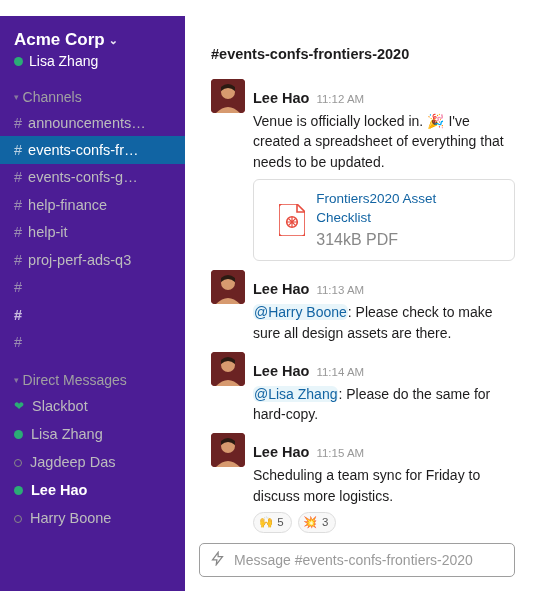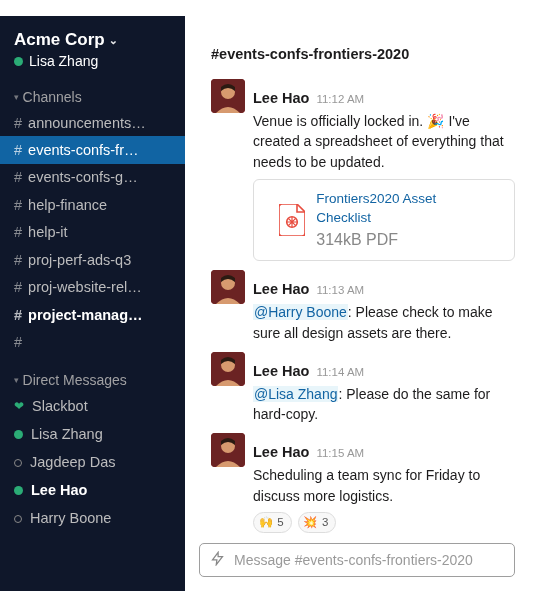--- a/index.html
+++ b/index.html
@@ -16,21 +16,21 @@
     width: 529px;
     height: 575px;
     position: absolute;
     top: 16px;
     left: 0;
     background: #fff;
   }
   
   .sidebar {
     width: 185px;
-    background: #0f172a;
+    background: #4c1d95;
     color: #bcbcbd;
     font-size: 14.5px;
     flex-shrink: 0;
     padding-top: 14px;
     overflow: hidden;
   }
   .ws-header {
     padding: 0 14px 4px 14px;
   }
   .ws-name {
@@ -137,21 +137,21 @@
     display:flex;align-items:center;justify-content:center;
     color:#fff;font-weight:700;font-size:14px;
     overflow:hidden;
   }
   .avatar svg{width:100%;height:100%;}
   .msg-body { flex:1; min-width:0; font-size:14px; color:#1d1c1d; line-height:1.45;}
   .msg-head { display:flex; align-items:baseline; gap:7px; }
   .sender { font-weight:700; font-size:14.5px;}
   .time { color:#989898; font-size:11.5px; font-weight:400;margin-top:12px;}
   .msg-text { margin-top:2px; }
-  .mention { color:#1264a3; background:#e8f5fa; padding:0 1px; border-radius:0;}
+  .mention { color:#1264a3; background:#e8f5fa; padding:0 1px; border-radius:6px;}
   .attachment {
     margin-top:7px;
     border:1px solid #ddd;
     border-radius:6px;
     padding:9px 24px;
     display:flex; gap:11px; align-items:center;
     max-width: 300px;
   }
   .file-icon {
     width:28px;height:34px;
@@ -221,25 +221,23 @@
         <li class="ch-item">
           <span class="hash">#</span>
           <span>help-it</span>
         </li>
         <li class="ch-item">
           <span class="hash">#</span>
           <span>proj-perf-ads-q3</span>
         </li>
         <li class="ch-item">
           <span class="hash">#</span>
-          <span>proj-website-rel…</span>
         </li>
         <li class="ch-item unread">
           <span class="hash">#</span>
-          <span>project-manag…</span>
         </li>
         <li class="ch-item">
           <span class="hash">#</span>
         </li>
       </ul>
 
     <div class="section-head">
       <span class="caret">▾</span>
       <span>Direct Messages</span>
     </div>

